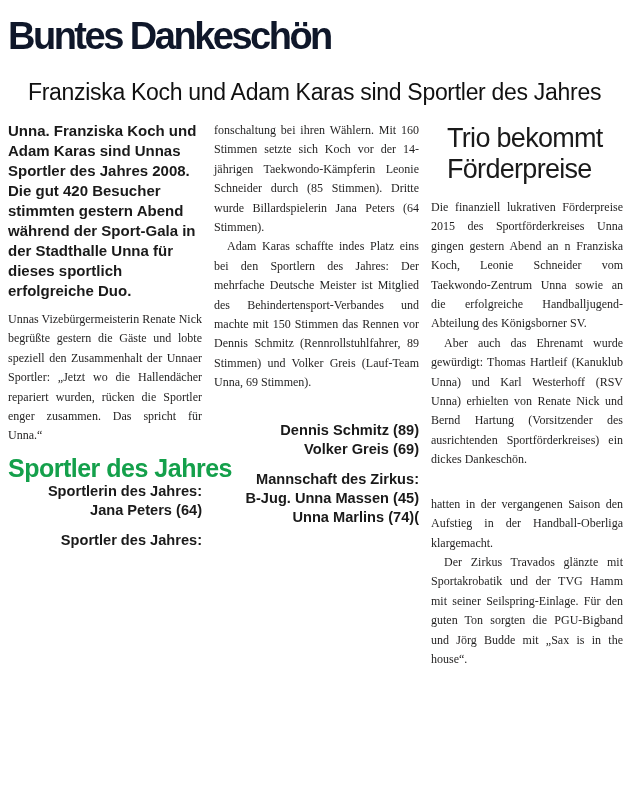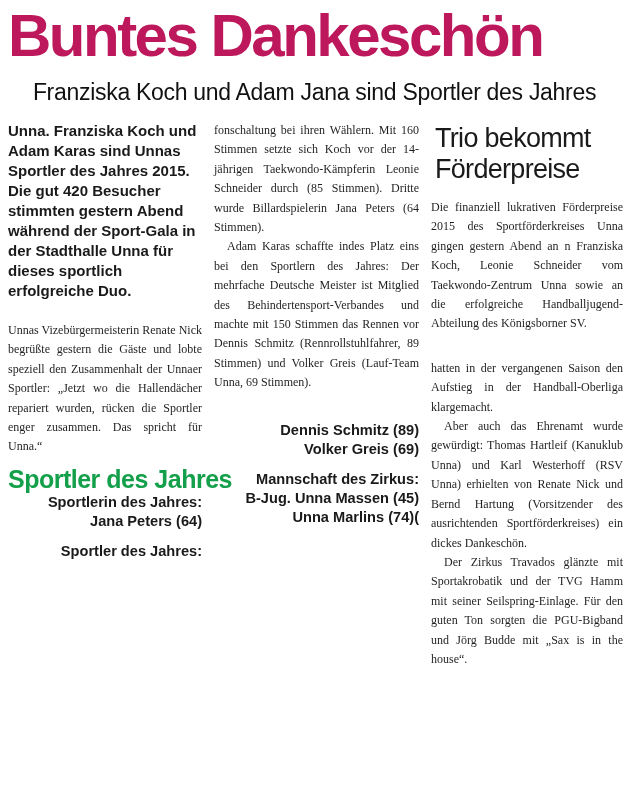--- a/index.html
+++ b/index.html
@@ -7,24 +7,24 @@
     width:627px; height:812px; overflow:hidden;
     background:#ffffff;
     font-family:"Liberation Sans", sans-serif;
     color:#161616;
   }
   .page { padding:6px 6px 0 8px; }
 
   
   .hl {
     font-weight:bold;
-    font-size:60px;
+    font-size:38px;
     line-height:60px;
     letter-spacing:-2.5px;
-    color:#be185d;
+    color:#0f172a;
     white-space:nowrap;
   }
   .subtitle {
     font-size:23px;
     letter-spacing:-0.3px;
     margin-top:13px;
     text-align:center;
     color:#111;
   }
 
@@ -44,21 +44,21 @@
   }
   .body {
     font-family:"Liberation Serif", serif;
     font-size:12px;
     line-height:19.4px;
     text-align:justify;
     color:#201f1f;
     hyphens:auto;
     -webkit-hyphens:auto;
   }
-  .first-body { margin-top:20px; }
+  .first-body { margin-top:9px; }
   .indent { text-indent:13px; }
 
   
   .infobox-title {
     color:#14a04b;
     font-weight:bold;
     font-size:25px;
     line-height:27px;
     letter-spacing:-0.5px;
     margin:9px 0 0 0;
@@ -75,38 +75,38 @@
   .list-gap { height:11px; }
   .col2 .list { margin-top:28px; }
 
   
   .trio-heading {
     font-weight:400;
     font-size:27px;
     line-height:31px;
     letter-spacing:-0.7px;
     color:#1a1a1a;
-    margin:2px 0 13px 4px;
+    margin:2px 0 13px 16px;
   }
   .cont-gap { margin-top:25px; }
 </style>
 </head>
 <body>
 
 <div class="page">
 
   <header>
     <div class="hl">Buntes Dankeschön</div>
-    <div class="subtitle">Franziska Koch und Adam Jana sind Sportler des Jahres</div>
+    <div class="subtitle">Franziska Koch und Adam Karas sind Sportler des Jahres</div>
   </header>
 
   <div class="cols">
 
     <div class="col1">
-      <p class="lead" lang="de">Unna. Franziska Koch und Adam Karas sind Unnas Sportler des Jahres 2015. Die gut 420 Besucher stimmten gestern Abend während der Sport-Gala in der Stadthalle Unna für dieses sportlich erfolgreiche Duo.</p>
+      <p class="lead" lang="de">Unna. Franziska Koch und Adam Karas sind Unnas Sportler des Jahres 2008. Die gut 420 Besucher stimmten gestern Abend während der Sport-Gala in der Stadthalle Unna für dieses sportlich erfolgreiche Duo.</p>
       <p class="body first-body" lang="de">Unnas Vizebürgermeisterin Renate Nick begrüßte gestern die Gäste und lobte speziell den Zusammenhalt der Unnaer Sportler: „Jetzt wo die Hallendächer repariert wurden, rücken die Sportler enger zusammen. Das spricht für Unna.“</p>
 
       <h2 class="infobox-title">Sportler des Jahres</h2>
       <div class="list">
         <div>Sportlerin des Jahres:</div>
         <div>Jana Peters (64)</div>
         <div class="list-gap"></div>
         <div>Sportler des Jahres:</div>
 
       </div>
@@ -122,19 +122,19 @@
         <div class="list-gap"></div>
         <div>Mannschaft des Zirkus:</div>
         <div>B-Jug. Unna Massen (45)</div>
         <div>Unna Marlins (74)(</div>
       </div>
     </div>
 
     <div class="col3">
       <h2 class="trio-heading">Trio bekommt Förderpreise</h2>
       <p class="body" lang="de">Die finanziell lukrativen Förderpreise 2015 des Sportförderkreises Unna gingen gestern Abend an n Franziska Koch, Leonie Schneider vom Taekwondo-Zentrum Unna sowie an die erfolgreiche Handballjugend-Abteilung des Königsborner SV.</p>
+      <p class="body indent" lang="de">Aber auch das Ehrenamt wurde gewürdigt: Thomas Hartleif (Kanuklub Unna) und Karl Westerhoff (RSV Unna) erhielten von Renate Nick und Bernd Hartung (Vorsitzender des ausrichtenden Sportförderkreises) ein dickes Dankeschön.</p>
       <p class="body cont-gap" lang="de">hatten in der vergangenen Saison den Aufstieg in der Handball-Oberliga klargemacht.</p>
-      <p class="body indent" lang="de">Aber auch das Ehrenamt wurde gewürdigt: Thomas Hartleif (Kanuklub Unna) und Karl Westerhoff (RSV Unna) erhielten von Renate Nick und Bernd Hartung (Vorsitzender des ausrichtenden Sportförderkreises) ein dickes Dankeschön.</p>
       <p class="body indent" lang="de">Der Zirkus Travados glänzte mit Sportakrobatik und der TVG Hamm mit seiner Seilspring-Einlage. Für den guten Ton sorgten die PGU-Bigband und Jörg Budde mit „Sax is in the house“.</p>
     </div>
 
   </div>
 </div>
 
 </body></html>

